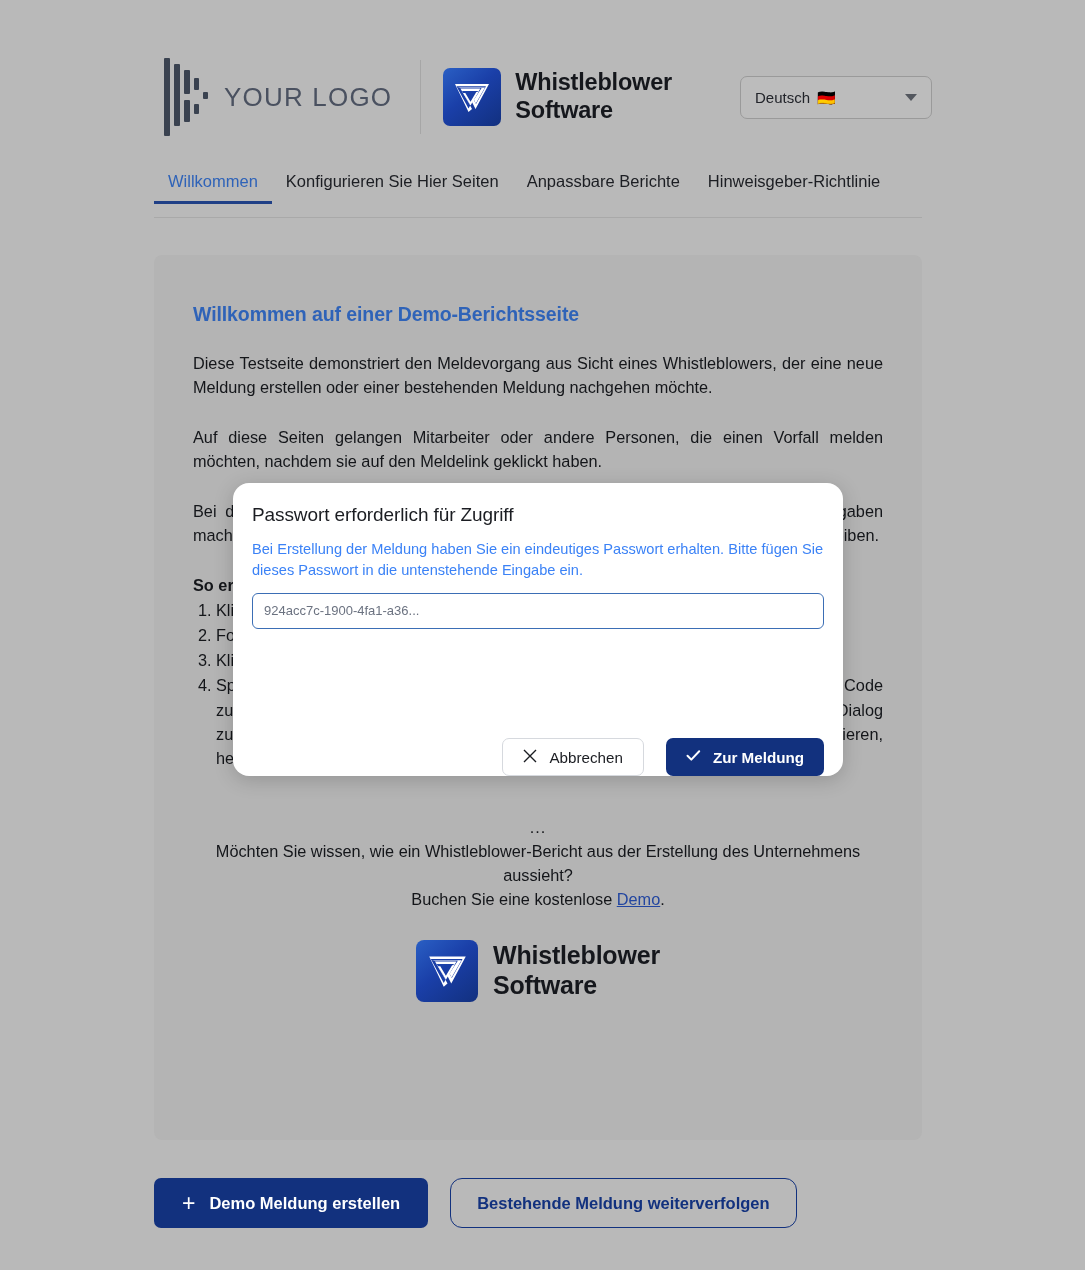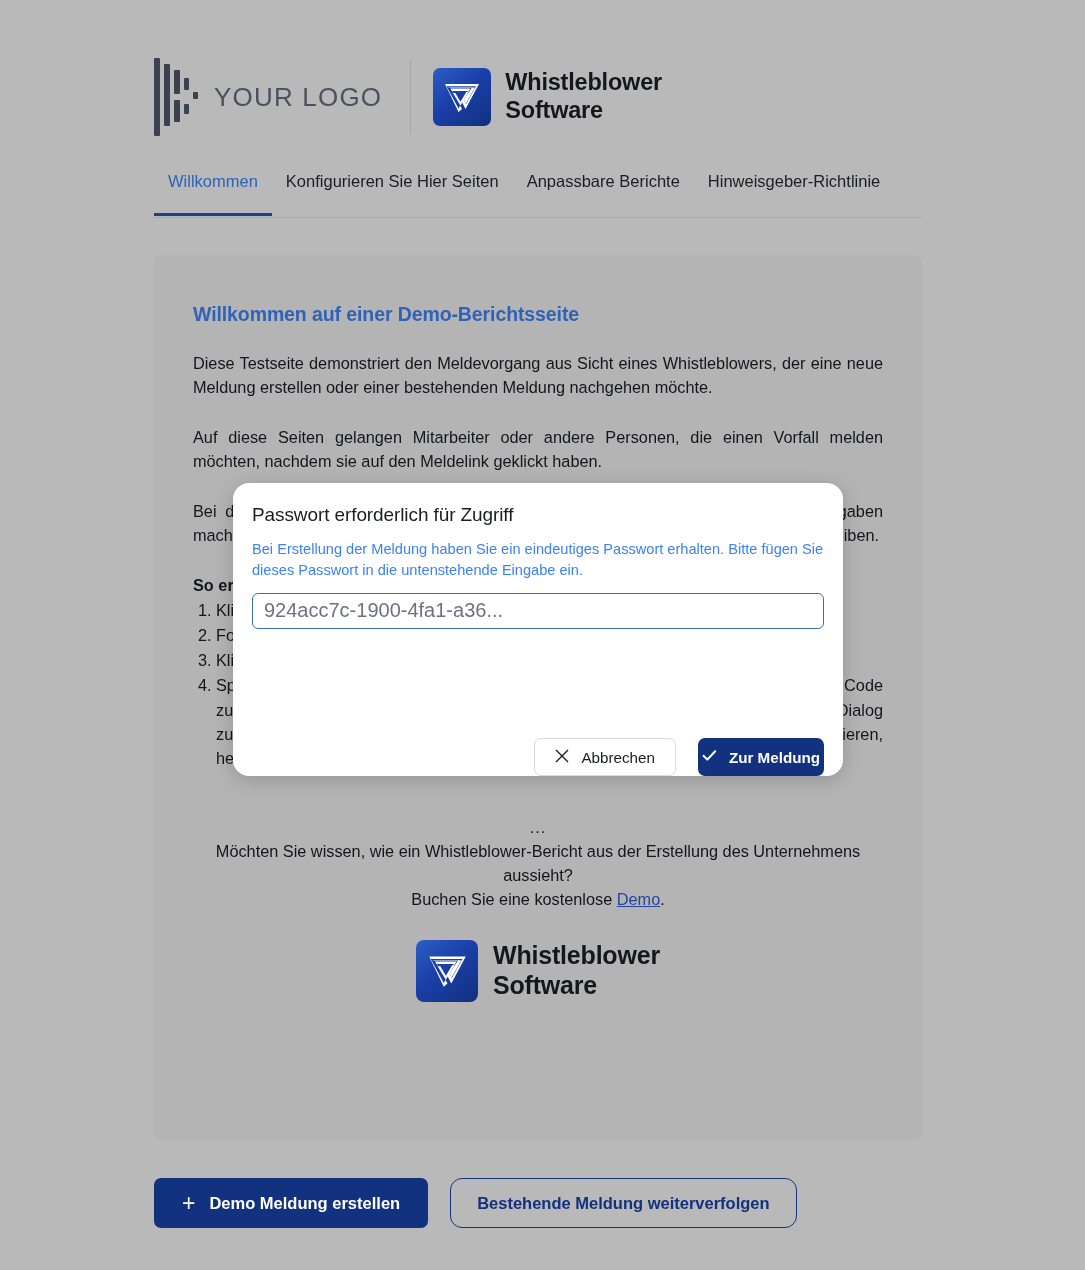--- a/index.html
+++ b/index.html
@@ -16,21 +16,21 @@
   }
   .page {
     position: relative;
     width: 1085px;
     height: 1270px;
   }
 
   
   .header {
     position: absolute;
-    left: 154px;
+    left: 164px;
     top: 50px;
     width: 768px;
     height: 94px;
     display: flex;
     align-items: center;
   }
   .logo-left {
     display: flex;
     align-items: center;
     gap: 14px;
@@ -114,21 +114,21 @@
     width: 768px;
     height: 45px;
     border-bottom: 1px solid #a9a9a9;
     display: flex;
     align-items: flex-start;
     gap: 0;
   }
   .tab {
     font-size: 16.5px;
     color: #1c1e23;
-    padding: 0 14px 24px 14px;
+    padding: 0 14px 12px 14px;
     white-space: nowrap;
     position: relative;
   }
   .tab.active { color: #2f63b8; }
   .tab.active::after {
     content: "";
     position: absolute;
     left: 0; right: 0; bottom: -1px;
     height: 3px;
     background: #1f3f86;
@@ -268,21 +268,21 @@
     color: #1b1d22;
   }
   .pwd-input {
     margin-top: 11px;
     width: 100%;
     height: 36px;
     box-sizing: border-box;
     border: 1px solid #3b6eb5;
     border-radius: 6px;
     padding: 0 11px;
-    font-size: 20px;
+    font-size: 13px;
     font-family: inherit;
     color: #1b1d22;
     background: #fff;
     outline: none;
   }
   .pwd-input::placeholder { color: #6b7280; }
   .modal-actions {
     position: absolute;
     right: 19px;
     bottom: 0;
@@ -308,21 +308,21 @@
     height: 38px;
     background: #12317e;
     border: none;
     border-radius: 7px;
     font-size: 15.2px;
     font-weight: 700;
     color: #ffffff;
     display: flex;
     align-items: center;
     gap: 12px;
-    padding: 0 4px;
+    padding: 0 20px;
     font-family: inherit;
     cursor: pointer;
   }
   .ic { display: inline-block; line-height: 1; }
 </style>
 </head>
 <body>
 
 <div class="page">
 
@@ -350,20 +350,25 @@
           <path d="M5.5 7.4 H33 L23.8 23.4 L21.9 19.8 L29.6 7.9 L8.0 7.9 Z" fill="#ffffff"></path>
           <path d="M11 13 L18.5 25.5 L26.5 12 L24.3 12 L18.5 21.8 L13.3 13 Z" fill="#ffffff"></path>
         </svg>
       </div>
       <div class="wbs-name">
         <div>Whistleblower</div>
         <div>Software</div>
       </div>
     </div>
 
+    <div class="lang-select">
+      <span>Deutsch</span>
+      <span class="flag">🇩🇪</span>
+      <span class="chev"></span>
+    </div>
   </div>
 
   <div class="tabs">
     <div class="tab active">Willkommen</div>
     <div class="tab">Konfigurieren Sie Hier Seiten</div>
     <div class="tab">Anpassbare Berichte</div>
     <div class="tab">Hinweisgeber-Richtlinie</div>
   </div>
 
   <div class="card">

